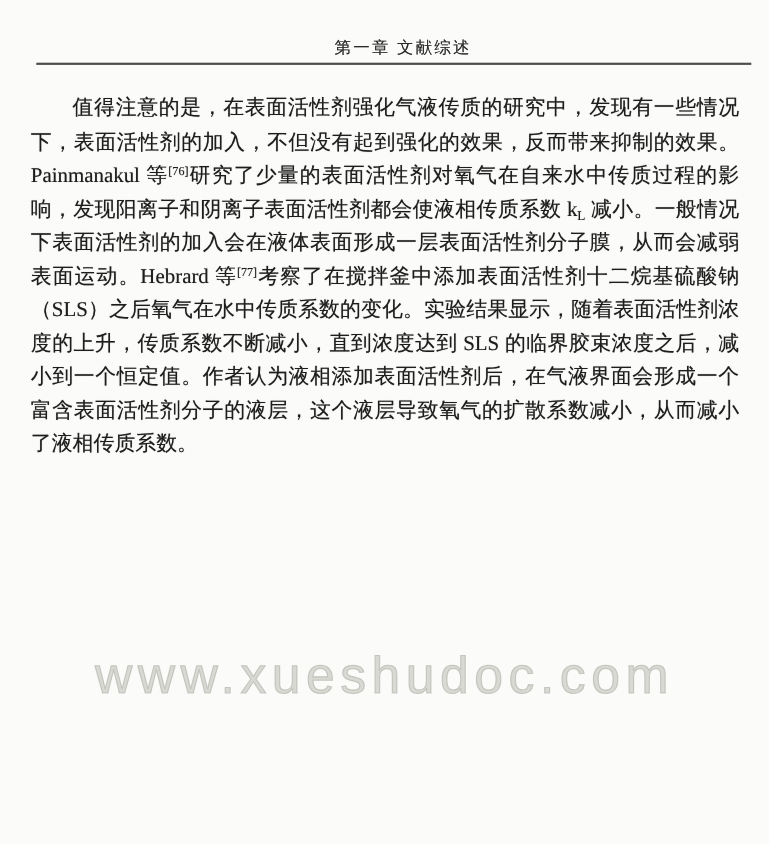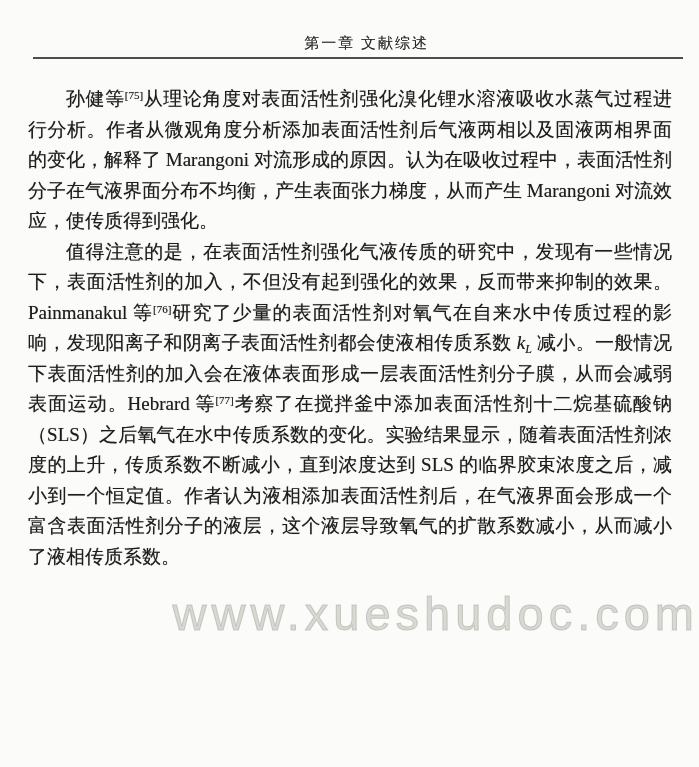--- a/index.html
+++ b/index.html
@@ -39,21 +39,21 @@
     right: 16px;
     height: 0;
     border-top: 2px solid #4d4d4d;
   }
   
   .watermark {
     position: absolute;
     top: 586px;
     left: 0;
     width: 100%;
-    text-align: right;
+    text-align: center;
     font-family: "Liberation Sans", "DejaVu Sans", sans-serif;
     font-size: 47px;
     font-weight: 400;
     letter-spacing: 5px;
     color: rgba(190, 190, 183, 0.55);
     -webkit-text-stroke: 1px rgba(178, 178, 170, 0.65);
     white-space: nowrap;
     z-index: 0;
     user-select: none;
   }
@@ -76,38 +76,36 @@
   .text-block p.indent {
     text-indent: 2em;
   }
   sup.cite {
     font-size: 11px;
     line-height: 0;
     vertical-align: 6px;
     letter-spacing: 0;
   }
   .mvar {
-    font-style: italic;
     font-family: "Liberation Serif", "DejaVu Serif", serif;
   }
   .mvar sub {
     font-size: 12px;
     line-height: 0;
     vertical-align: -4px;
   }
 </style>
 </head>
 <body>
 
 <div class="page">
 
   <div class="running-header">第一章  文献综述</div>
 
   <div class="header-rule"></div>
 
   <div class="watermark">www.xueshudoc.com</div>
 
   <div class="text-block">
-      <p class="indent">孙健等<sup class="cite">[75]</sup>从理论角度对表面活性剂强化溴化锂水溶液吸收水蒸气过程进行分析。作者从微观角度分析添加表面活性剂后气液两相以及固液两相界面的变化，解释了 Marangoni 对流形成的原因。认为在吸收过程中，表面活性剂分子在气液界面分布不均衡，产生表面张力梯度，从而产生 Marangoni 对流效应，使传质得到强化。</p>
       <p class="indent">值得注意的是，在表面活性剂强化气液传质的研究中，发现有一些情况下，表面活性剂的加入，不但没有起到强化的效果，反而带来抑制的效果。Painmanakul 等<sup class="cite">[76]</sup>研究了少量的表面活性剂对氧气在自来水中传质过程的影响，发现阳离子和阴离子表面活性剂都会使液相传质系数 <span class="mvar">k<sub>L</sub></span> 减小。一般情况下表面活性剂的加入会在液体表面形成一层表面活性剂分子膜，从而会减弱表面运动。Hebrard 等<sup class="cite">[77]</sup>考察了在搅拌釜中添加表面活性剂十二烷基硫酸钠（SLS）之后氧气在水中传质系数的变化。实验结果显示，随着表面活性剂浓度的上升，传质系数不断减小，直到浓度达到 SLS 的临界胶束浓度之后，减小到一个恒定值。作者认为液相添加表面活性剂后，在气液界面会形成一个富含表面活性剂分子的液层，这个液层导致氧气的扩散系数减小，从而减小了液相传质系数。</p>
     </div>
 
 </div>
 
 </body></html>

